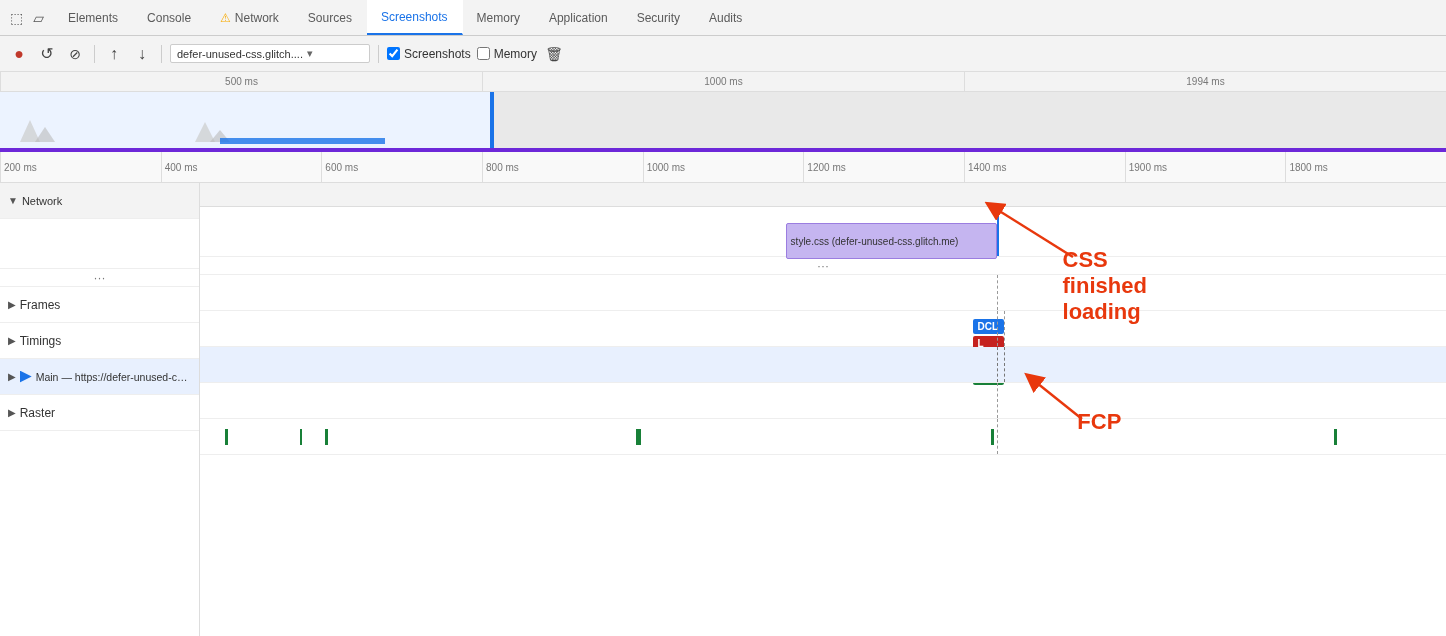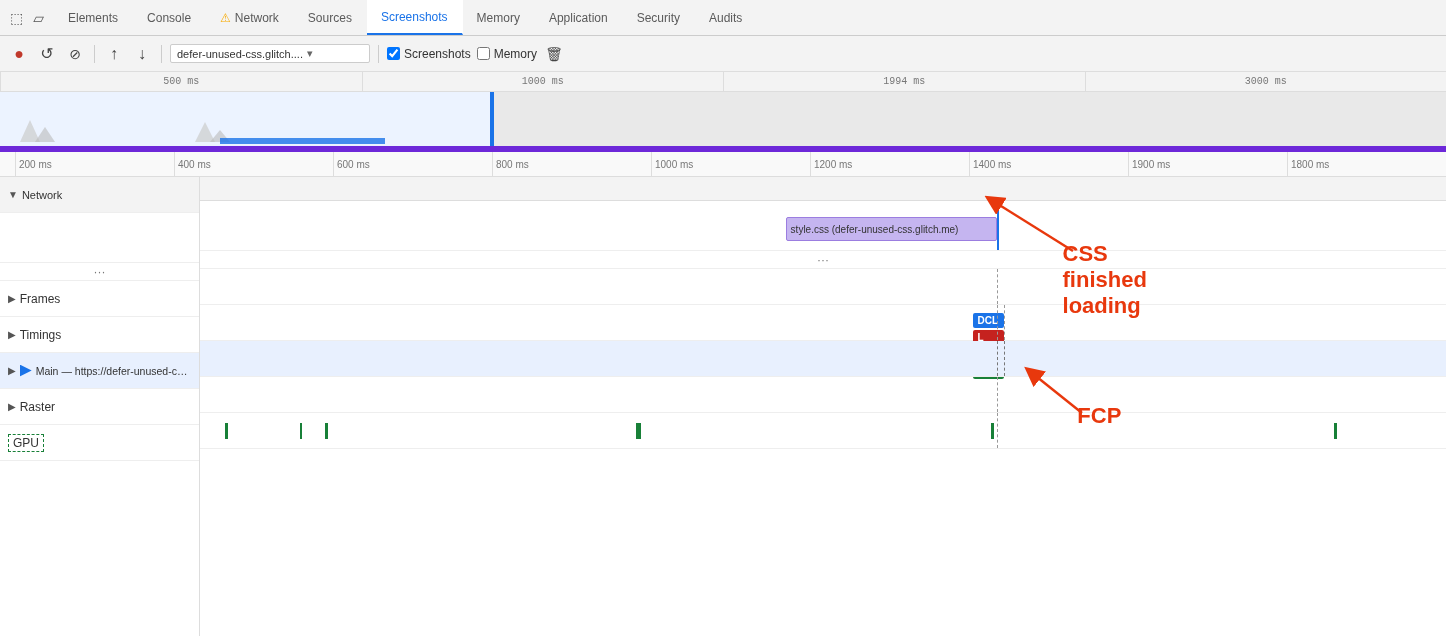--- a/index.html
+++ b/index.html
@@ -73,24 +73,23 @@
     .checkbox-label {
       display: flex; align-items: center; gap: 4px;
       font-size: 12px; color: #333; cursor: pointer;
     }
     .checkbox-label input { cursor: pointer; }
 
     
     .timeline-overview {
       background: #fef9c3;
       height: 80px;
-      border-bottom: 6px solid #6d28d9;
+      border-bottom: 4px solid #6d28d9;
       position: relative;
       overflow: hidden;
-      font-family: Liberation Mono, monospace;
     }
     .timeline-ruler-top {
       display: flex;
       background: #f3f3f3;
       border-bottom: 1px solid #ddd;
       height: 20px;
       align-items: center;
       padding-left: 0;
     }
     .ruler-mark {
@@ -130,24 +129,24 @@
       top: 0; bottom: 0;
       left: 34%;
       right: 0;
       background: rgba(200,200,200,0.4);
     }
 
     
     .bottom-ruler {
       background: #f9f9f9;
       border-bottom: 1px solid #ddd;
-      height: 25px;
-      display: flex;
-      align-items: center;
-      padding-left: 15px;
+      height: 31px;
+      display: flex;
+      align-items: center;
+      padding-left: 0;
       overflow: hidden;
     }
     .bottom-ruler-mark {
       flex: 1;
       font-size: 10px;
       color: #777;
       border-left: 1px solid #ddd;
       height: 100%;
       display: flex;
       align-items: center;
@@ -196,21 +195,21 @@
     .network-track-row {
       height: 50px;
       border-bottom: 1px solid #eee;
       position: relative;
       background: #fff;
     }
 
     
     .network-bar {
       position: absolute;
-      height: 24px;
+      height: 36px;
       top: 16px;
       background: #8ab4f8;
       border: 1px solid #5a9aee;
       border-radius: 2px;
       display: flex;
       align-items: center;
       padding: 2px 4px;
       font-size: 10px;
       color: #333;
       overflow: hidden;
@@ -367,23 +366,20 @@
     <div class="timeline-ruler-top">
       <div class="ruler-mark">
           <span>500 ms</span>
         </div>
       <div class="ruler-mark">
           <span>1000 ms</span>
         </div>
       <div class="ruler-mark">
           <span>1994 ms</span>
         </div>
-      <div class="ruler-mark">
-          <span>3000 ms</span>
-        </div>
     </div>
 
     <div class="timeline-content" style="position:relative;">
       <div class="selection-overlay"></div>
       <div class="grey-overlay"></div>
       <div class="playhead-line"></div>
 
       <svg style="position:absolute;top:0;left:0;width:100%;height:100%;pointer-events:none;">
 
         <polygon points="20,50 30,28 40,50" fill="#ccc" opacity="0.7"></polygon>
@@ -458,25 +454,20 @@
         <div style="width:12px;height:12px;background:#1a73e8;clip-path:polygon(0 0,100% 50%,0 100%);flex-shrink:0;"></div>
         <span style="font-size:10.5px; overflow:hidden; text-overflow:ellipsis;">Main — https://defer-unused-css.glitch.me/index-unoptimized.html</span>
       </div>
     </div>
 
     <div class="track-row">
       <span class="expand-arrow">▶</span>
       <span>Raster</span>
     </div>
 
-    <div class="track-row" style="height:36px;">
-      <span class="gpu-dashed">
-        <span>GPU</span>
-      </span>
-    </div>
   </div>
 
   <div class="track-timeline" style="position:relative;">
 
     <div class="annotation-css">
       <svg width="200" height="80" class="arrow-svg">
         <defs>
           <marker id="ah1" markerWidth="8" markerHeight="8" refX="4" refY="4" orient="auto">
             <path d="M0,0 L8,4 L0,8 Z" fill="#e8380d"></path>
           </marker>

